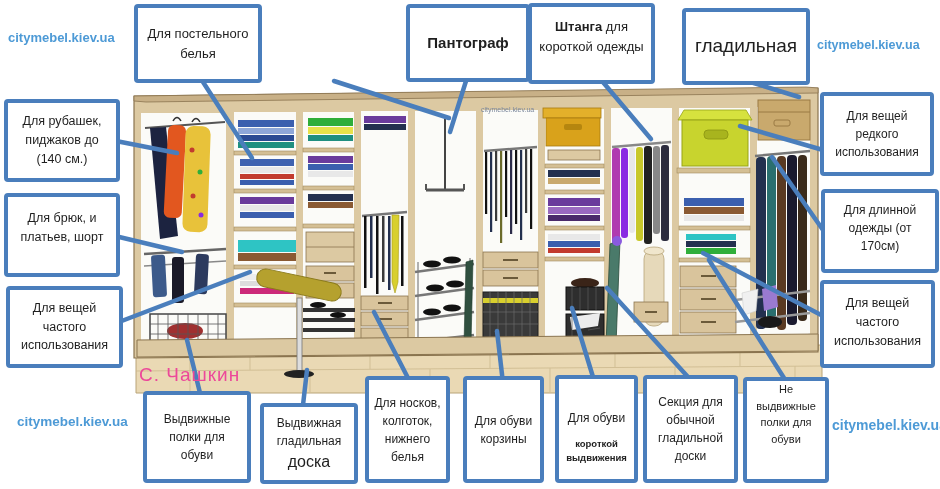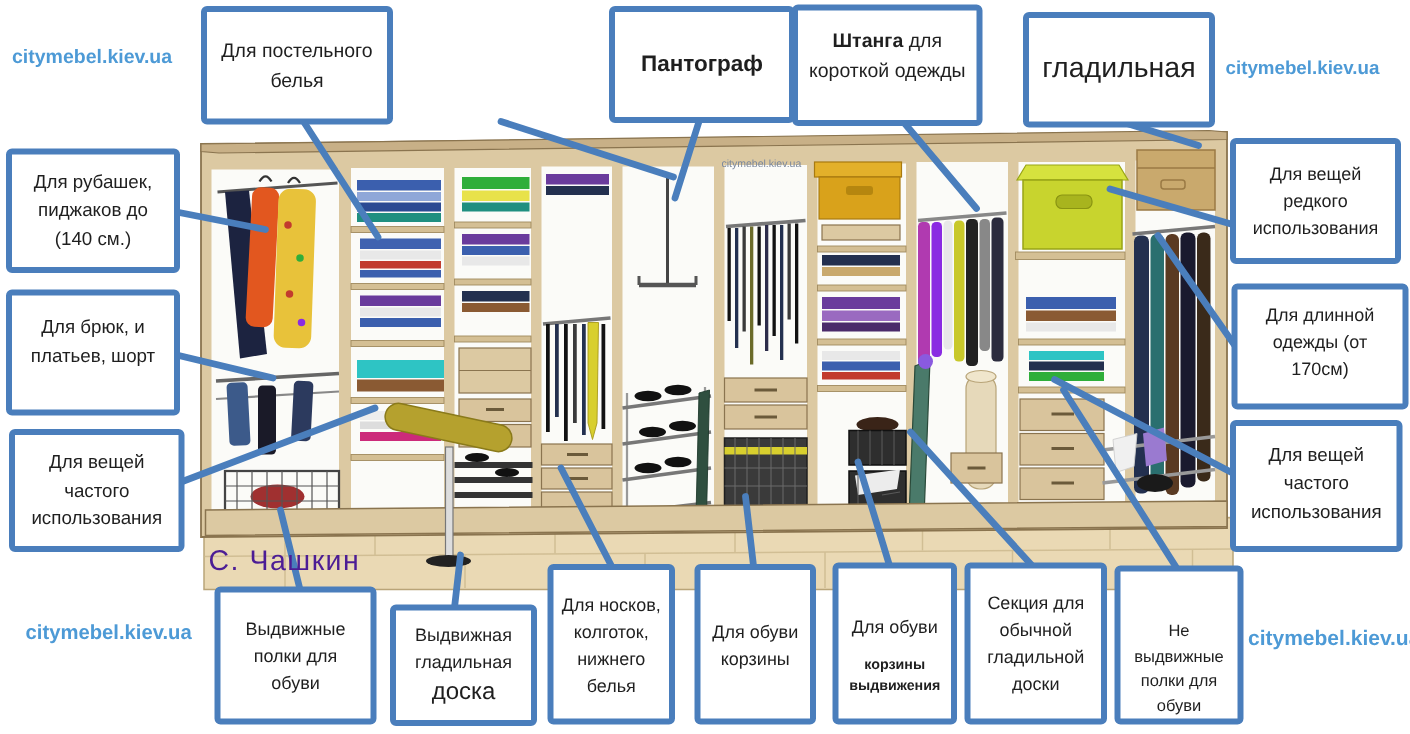--- a/index.html
+++ b/index.html
@@ -4,21 +4,21 @@
 <style>
   html,body{margin:0;padding:0;background:#fff;}
   .stage{position:relative;width:940px;height:489px;background:#ffffff;overflow:hidden;
          font-family:Liberation Sans, sans-serif;}
   .scene{position:absolute;left:0;top:0;width:940px;height:489px;}
   .box{position:absolute;box-sizing:border-box;background:#ffffff;border:4px solid #4a7ebc;
        border-radius:4px;display:flex;flex-direction:column;align-items:center;justify-content:center;
        text-align:center;color:#1f1f1f;font-size:12.5px;line-height:1.5;padding:2px 5px;z-index:3;}
   .box .b{font-weight:bold;}
   .wm{position:absolute;color:#4d9ad6;font-weight:600;z-index:3;white-space:nowrap;}
-  .sig{position:absolute;left:139px;top:364px;font-size:19px;color:#4c1d95;letter-spacing:1px;z-index:2;}
+  .sig{position:absolute;left:139px;top:364px;font-size:19px;color:#ec4899;letter-spacing:1px;z-index:2;}
   .inner-wm{position:absolute;left:481px;top:106px;font-size:7px;color:#7a879c;z-index:2;}
   .lead{stroke:#4a7ebc;stroke-width:4.5;stroke-linecap:round;}
   .top-align{justify-content:flex-start;}
 </style>
 </head>
 <body>
 
 <div class="stage">
 
   <svg class="scene" viewBox="0 0 940 489">
@@ -394,22 +394,22 @@
     <span style="font-size:16px;">доска</span>
     </div>
   <div class="box" style="left:365px;top:376px;width:85px;height:107px;font-size:12px;">
     <span>Для носков, колготок, нижнего белья</span>
     </div>
   <div class="box" style="left:463px;top:376px;width:81px;height:107px;font-size:12px;">
     <span>Для обуви корзины</span>
     </div>
   <div class="box top-align" style="left:555px;top:375px;width:83px;height:108px;font-size:12px;padding-top:30px;gap:10px;">
     <span>Для обуви</span>
-    <span class="b" style="font-size:9.5px;">корзины выдвижения</span>
+    <span class="b" style="font-size:9.5px;">короткой выдвижения</span>
     </div>
   <div class="box top-align" style="left:643px;top:375px;width:95px;height:108px;font-size:12px;padding-top:14px;">
     <span>Секция для обычной гладильной доски</span>
     </div>
-  <div class="box top-align" style="left:743px;top:377px;width:86px;height:106px;font-size:11px;padding-top:32px;">
+  <div class="box top-align" style="left:743px;top:377px;width:86px;height:106px;font-size:11px;padding-top:0;">
     <span>Не выдвижные полки для обуви</span>
     </div>
 
 </div>
 
 </body></html>

